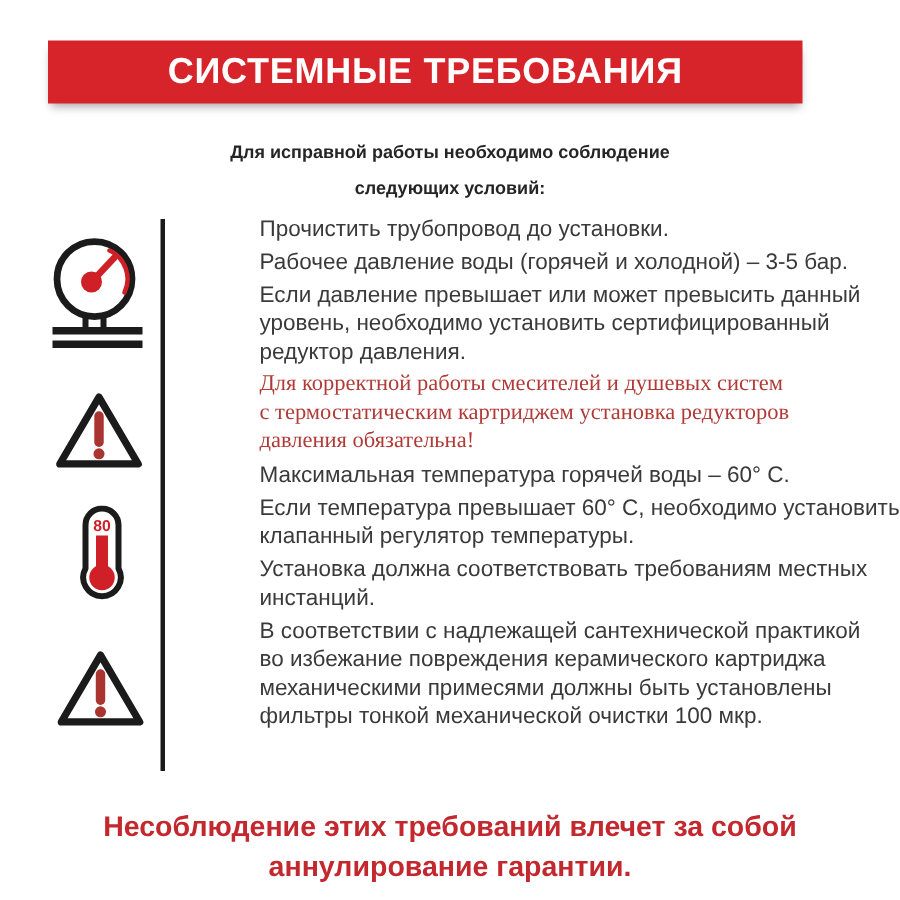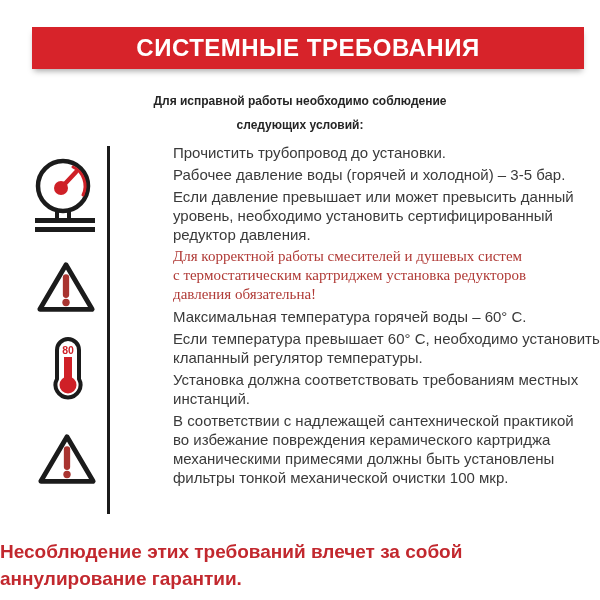--- a/index.html
+++ b/index.html
@@ -3,21 +3,21 @@
 <meta charset="utf-8">
 <style>
   * { margin:0; padding:0; box-sizing:border-box; }
   html,body { background:#ffffff; }
   .page {
     position:relative; width:600px; height:600px;
     background:#ffffff; overflow:hidden;
     font-family:"Liberation Sans", sans-serif;
   }
   .banner {
-    position:absolute; left:32px; top:27px; width:552px; height:42px;
+    position:absolute; left:32px; top:27px; width:503px; height:42px;
     background:#d7232a; display:flex; align-items:center; justify-content:center;
     box-shadow:0 4px 6px -2px rgba(0,0,0,0.35);
   }
   .banner-title {
     color:#ffffff; font-weight:bold; font-size:24px; letter-spacing:0.5px;
   }
   .intro {
     position:absolute; left:0; top:89px; width:100%;
     text-align:center; font-weight:bold; font-size:12px; line-height:24px;
     color:#252525; white-space:pre-line;
@@ -30,21 +30,21 @@
   .text-col {
     position:absolute; left:133px; top:143px; width:460px;margin-left:40px;
   }
   .text-col p {
     font-size:15px; line-height:19px; color:#3a3a3a;
     margin:0 0 3px 0; white-space:pre-line;
   }
   .text-col p.red { color:#b03a36;font-family:Liberation Serif, serif; }
   .footer {
     position:absolute; left:0; top:538px; width:100%;
-    text-align:left; font-weight:bold; font-size:19px; line-height:27px;
+    text-align:center; font-weight:bold; font-size:19px; line-height:27px;
     color:#c2282e; white-space:pre-line;
   }
 </style>
 </head>
 <body>
 
 <div class="page">
 
   <div class="banner">
     <span class="banner-title">СИСТЕМНЫЕ ТРЕБОВАНИЯ</span>

